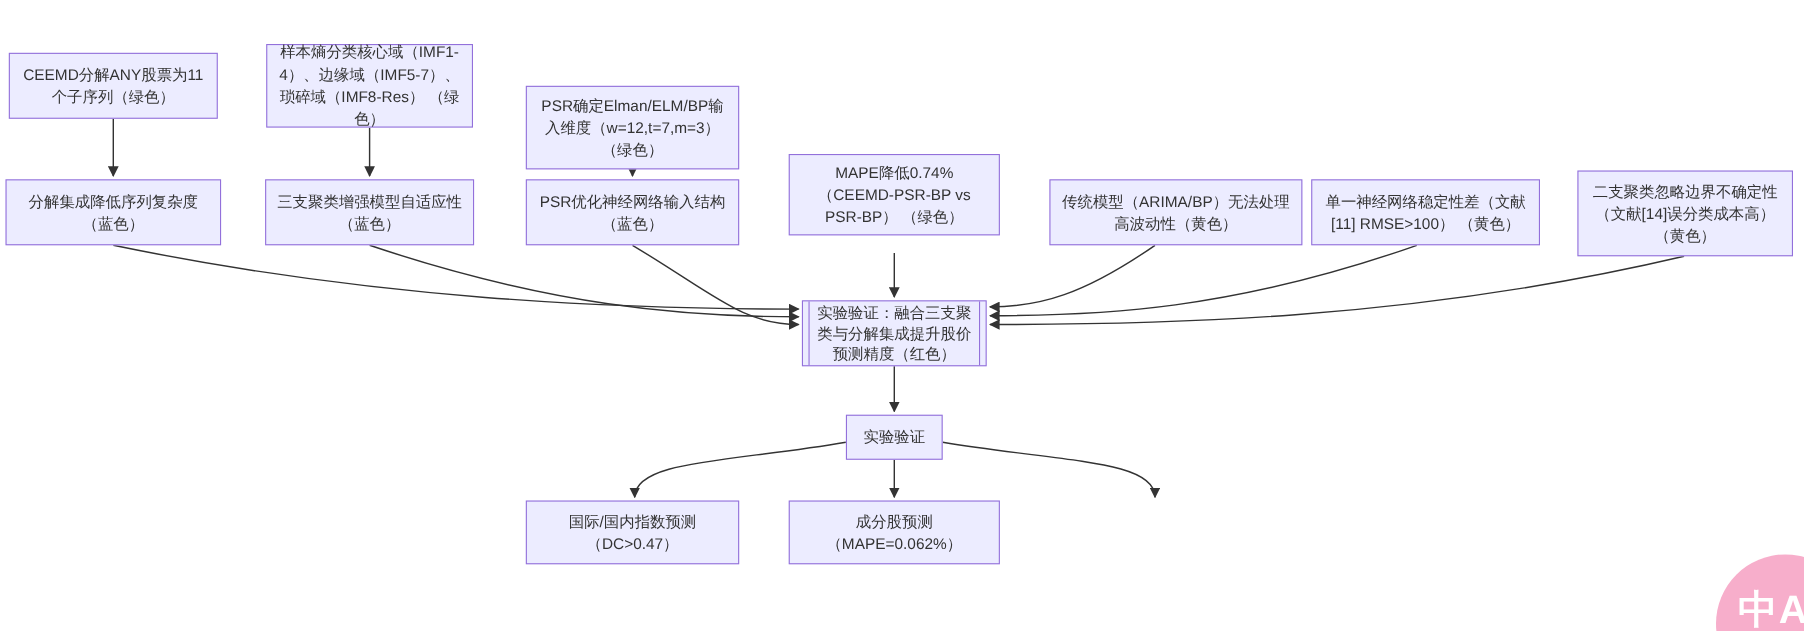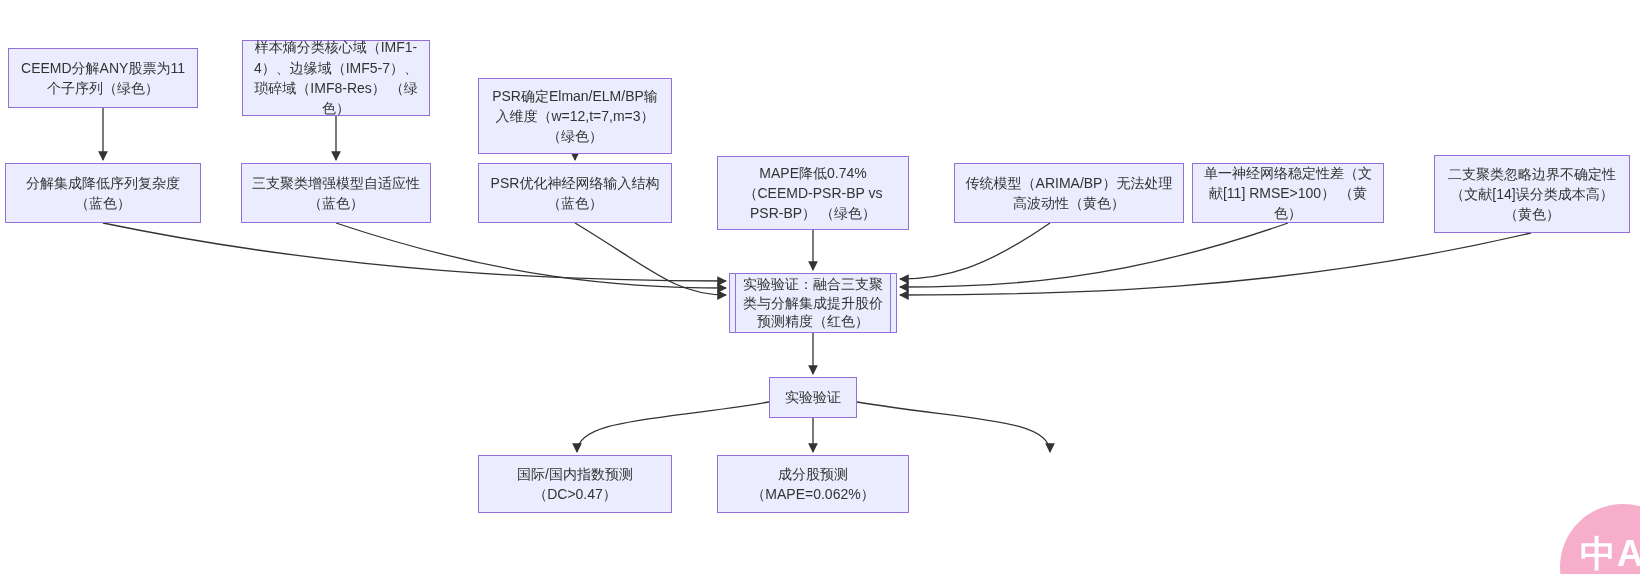--- a/index.html
+++ b/index.html
@@ -22,23 +22,23 @@
     padding:2px 8px;
   }
   
   .a1{left:8px;   top:48px; width:190px;height:60px;}
   .a2{left:242px; top:40px; width:188px;height:76px;text-align:center;}
   .a3{left:478px; top:40px; width:194px;height:76px;margin-top:38px;}
   
   .c1{left:5px;   top:163px;width:196px;height:60px;}
   .c2{left:241px; top:163px;width:190px;height:60px;}
   .c3{left:478px; top:163px;width:194px;height:60px;}
-  .c4{left:717px; top:156px;width:192px;height:74px;}
+  .c4{left:717px; top:140px;width:192px;height:74px;}
   .c5{left:954px; top:163px;width:230px;height:60px;}
-  .c6{left:1192px;top:163px;width:192px;height:60px;}
+  .c6{left:1192px;top:163px;width:208px;height:60px;}
   .c7{left:1434px;top:155px;width:196px;height:78px;}
   
   .core{left:729px;top:273px;width:168px;height:60px;line-height:1.35;padding:1px 12px;}
   .core::before,.core::after{
     content:"";position:absolute;top:0;bottom:0;width:0;
     border-left:1px solid var(--node_border,#9370DB);
   }
   .core::before{left:5px;}
   .core::after{right:5px;}
   

